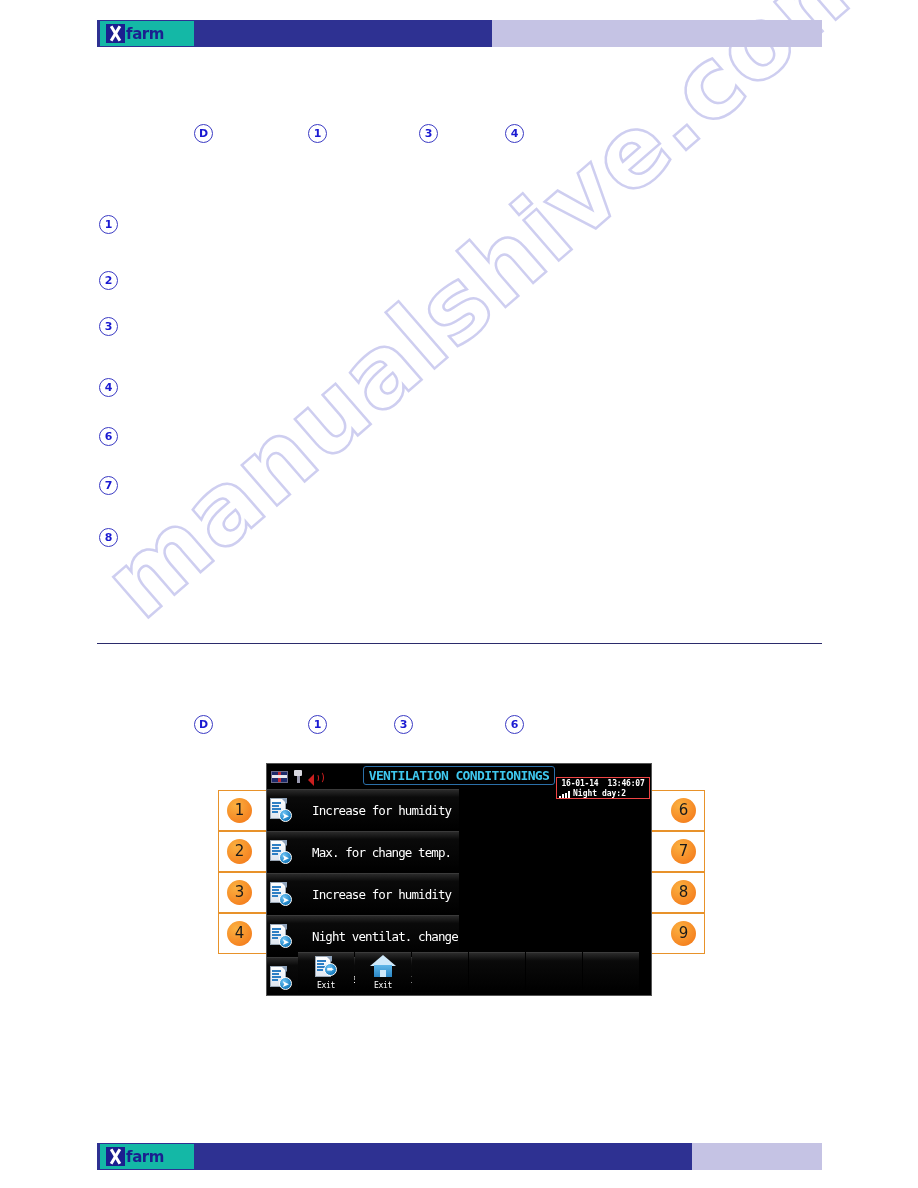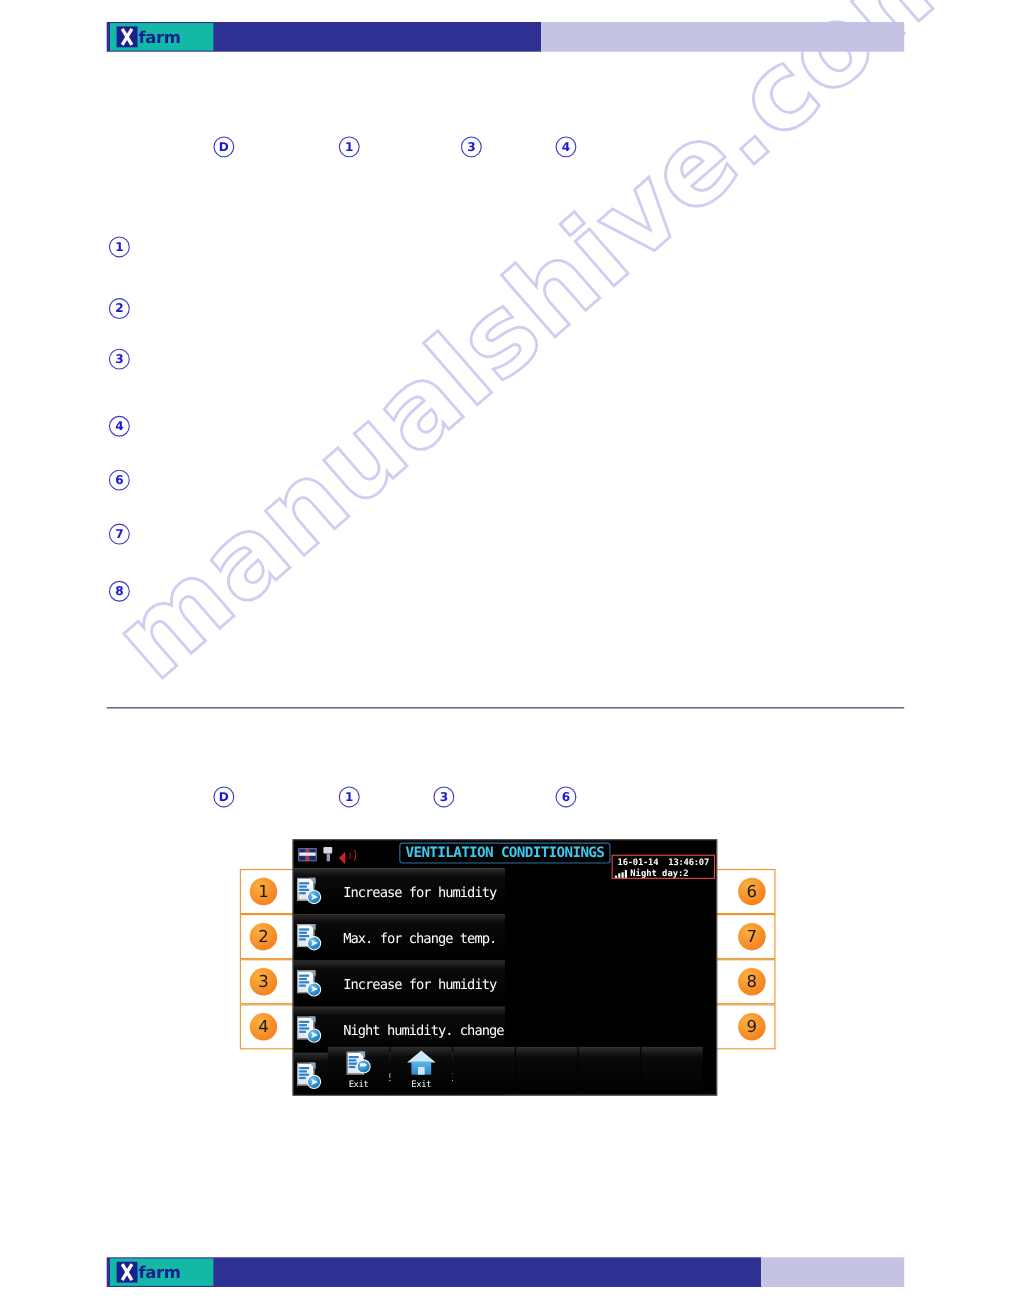--- a/index.html
+++ b/index.html
@@ -601,21 +601,21 @@
         <i class="page"></i>
           <i class="fold"></i>
         <span class="lines">
             <i></i>
             <i></i>
             <i></i>
             <i></i>
           </span>
         <span class="badge">➤</span>
       </span>
-      <span class="label">Night humidity. change</span>
+      <span class="label">Night ventilat. change</span>
     </div>
 
     <div class="menu-btn">
       <span class="doc-icon">
         <i class="page"></i>
           <i class="fold"></i>
         <span class="lines">
             <i></i>
             <i></i>
             <i></i>

